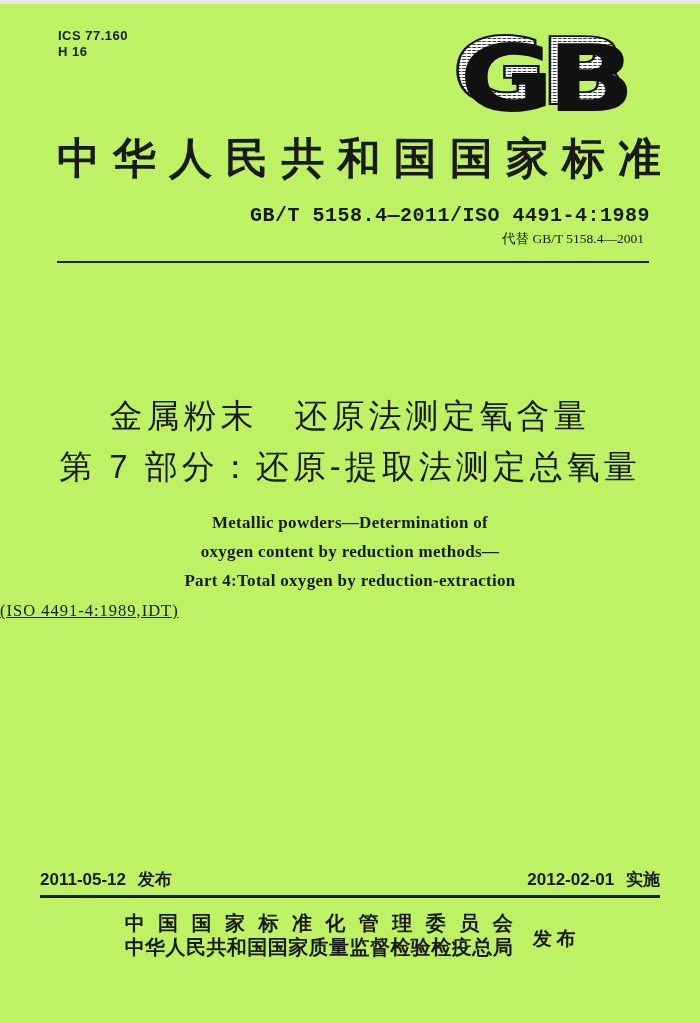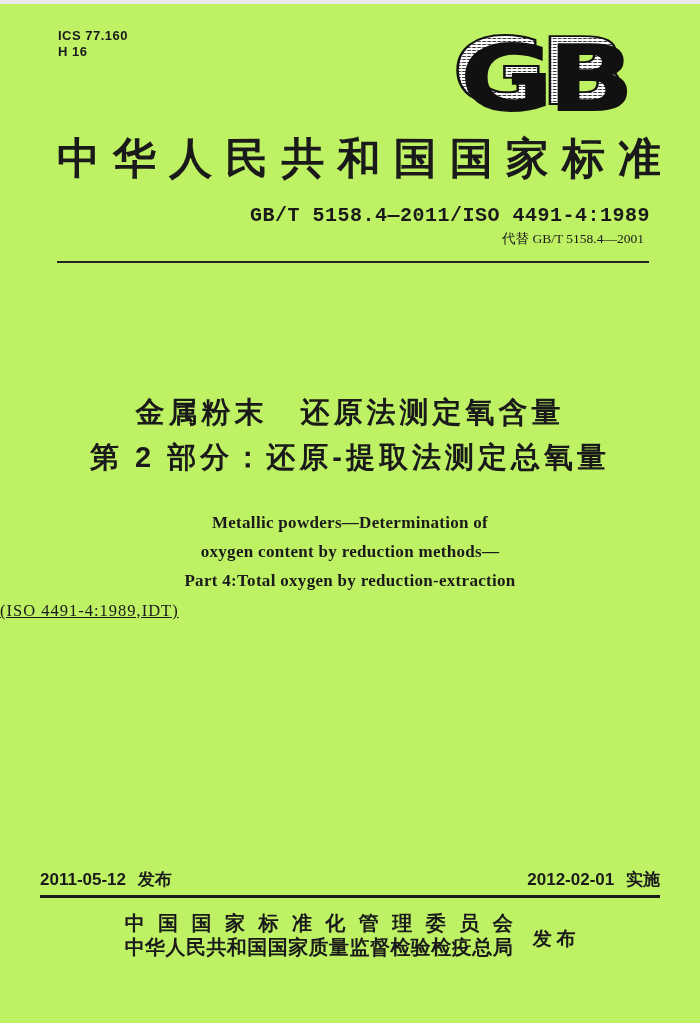--- a/index.html
+++ b/index.html
@@ -69,22 +69,22 @@
     border: 0;
     border-top: 2.5px solid #242424;
   }
   .cn-title {
     position: absolute;
     left: 0;
     right: 0;
     top: 386px;
     text-align: center;
     font-family: "Liberation Sans", "DejaVu Sans", sans-serif;
-    font-weight: bold;
-    font-size: 29px;
+    font-weight: normal;
+    font-size: 33px;
     letter-spacing: 4px;
     line-height: 1.55;
   }
   .en-title {
     position: absolute;
     left: 0;
     right: 0;
     top: 504px;
     text-align: center;
     font-weight: bold;
@@ -178,21 +178,21 @@
 
   <div class="std-codes">
     <div class="std-code">GB/T 5158.4—2011/ISO 4491-4:1989</div>
     <div class="std-replaces">代替 GB/T 5158.4—2001</div>
   </div>
 
   <hr class="rule-top">
 
   <div class="cn-title">
     <div>金属粉末　还原法测定氧含量</div>
-    <div>第 2 部分：还原-提取法测定总氧量</div>
+    <div>第 7 部分：还原-提取法测定总氧量</div>
   </div>
 
   <div class="en-title">
     <div>Metallic powders—Determination of</div>
     <div>oxygen content by reduction methods—</div>
     <div>Part 4:Total oxygen by reduction-extraction</div>
   </div>
 
   <div class="iso-note">(ISO 4491-4:1989,IDT)</div>
 

